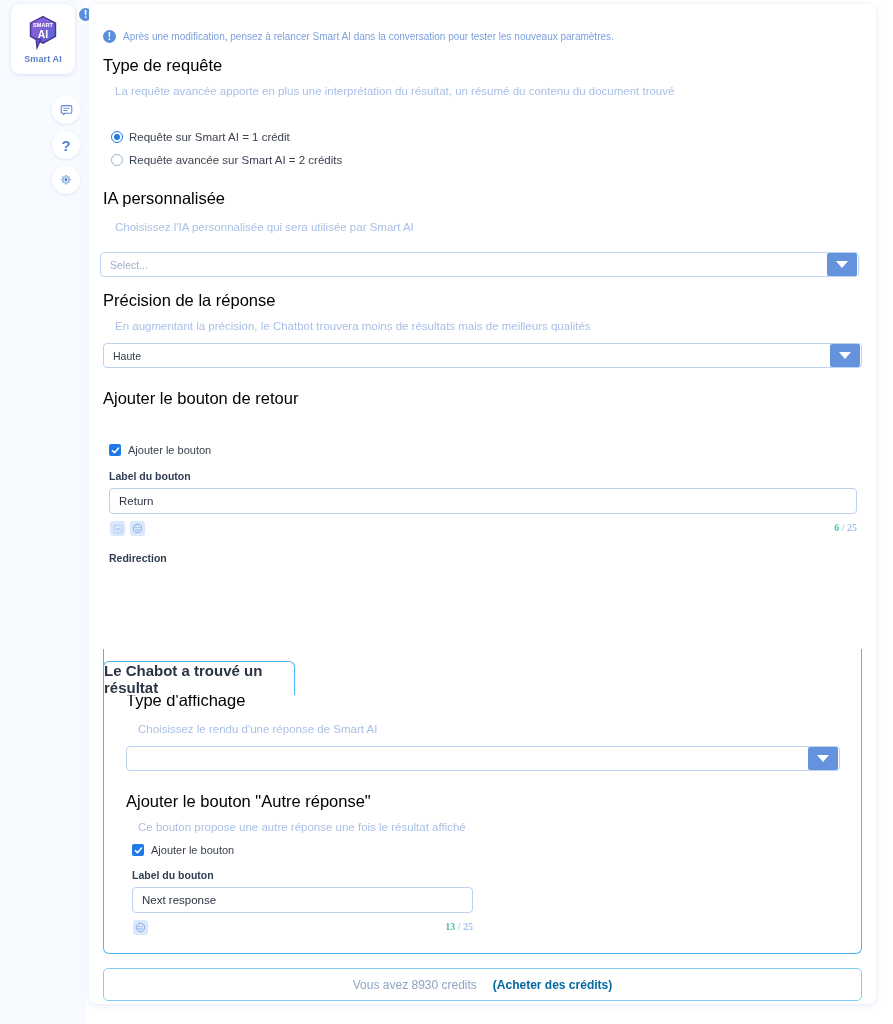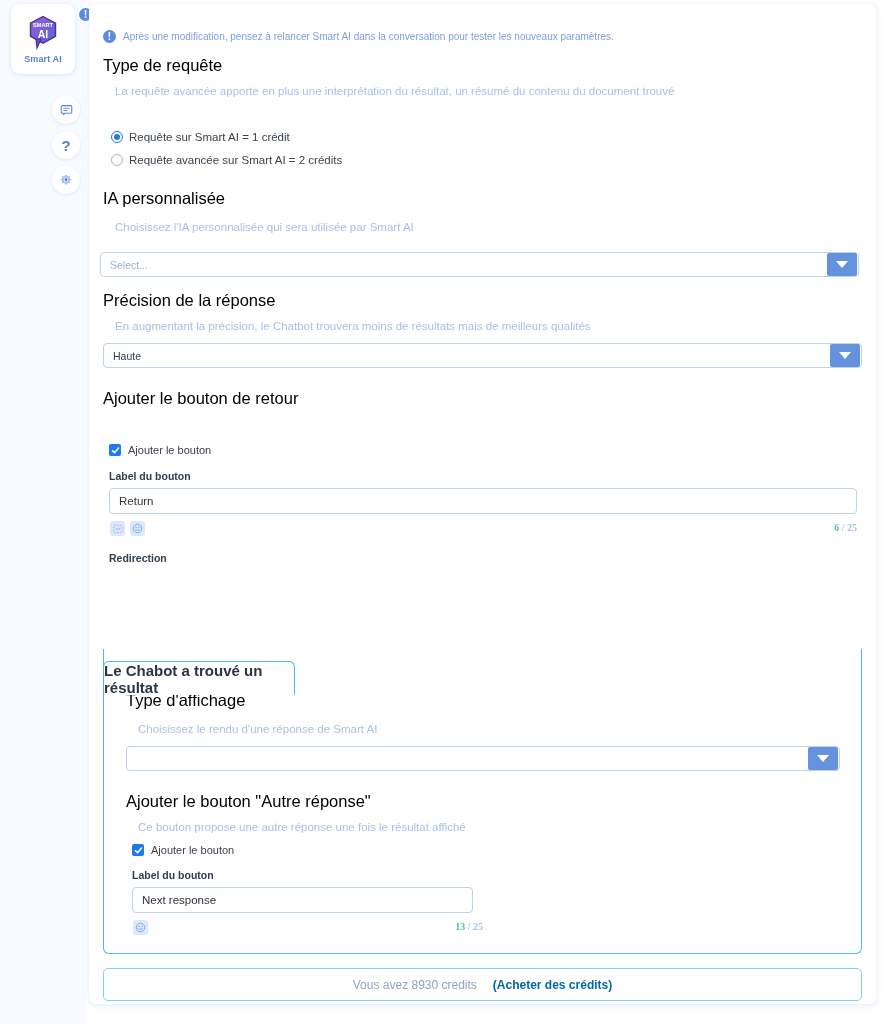--- a/index.html
+++ b/index.html
@@ -347,21 +347,21 @@
 
       <div class="tool-icon" style="left:29px; top:271px;">
         <svg width="11" height="11" viewBox="0 0 12 12">
           <circle cx="6" cy="6" r="4.6" fill="none" stroke="#7aa6e4" stroke-width="1"></circle>
           <circle cx="4.4" cy="4.8" r=".75" fill="#7aa6e4"></circle>
           <circle cx="7.6" cy="4.8" r=".75" fill="#7aa6e4"></circle>
           <path d="M3.8 7.3 Q6 9.1 8.2 7.3" fill="none" stroke="#7aa6e4" stroke-width="1" stroke-linecap="round"></path>
         </svg>
       </div>
 
-      <div class="counter" style="left:320px; top:272px; width:59px; text-align:right;">
+      <div class="counter" style="left:310px; top:272px; width:59px; text-align:right;">
         <b>13</b>
         <span>/ 25</span>
       </div>
     </div>
 
     <div class="credits">
       <span>Vous avez 8930 credits</span>
       <b>(Acheter des crédits)</b>
     </div>
 

